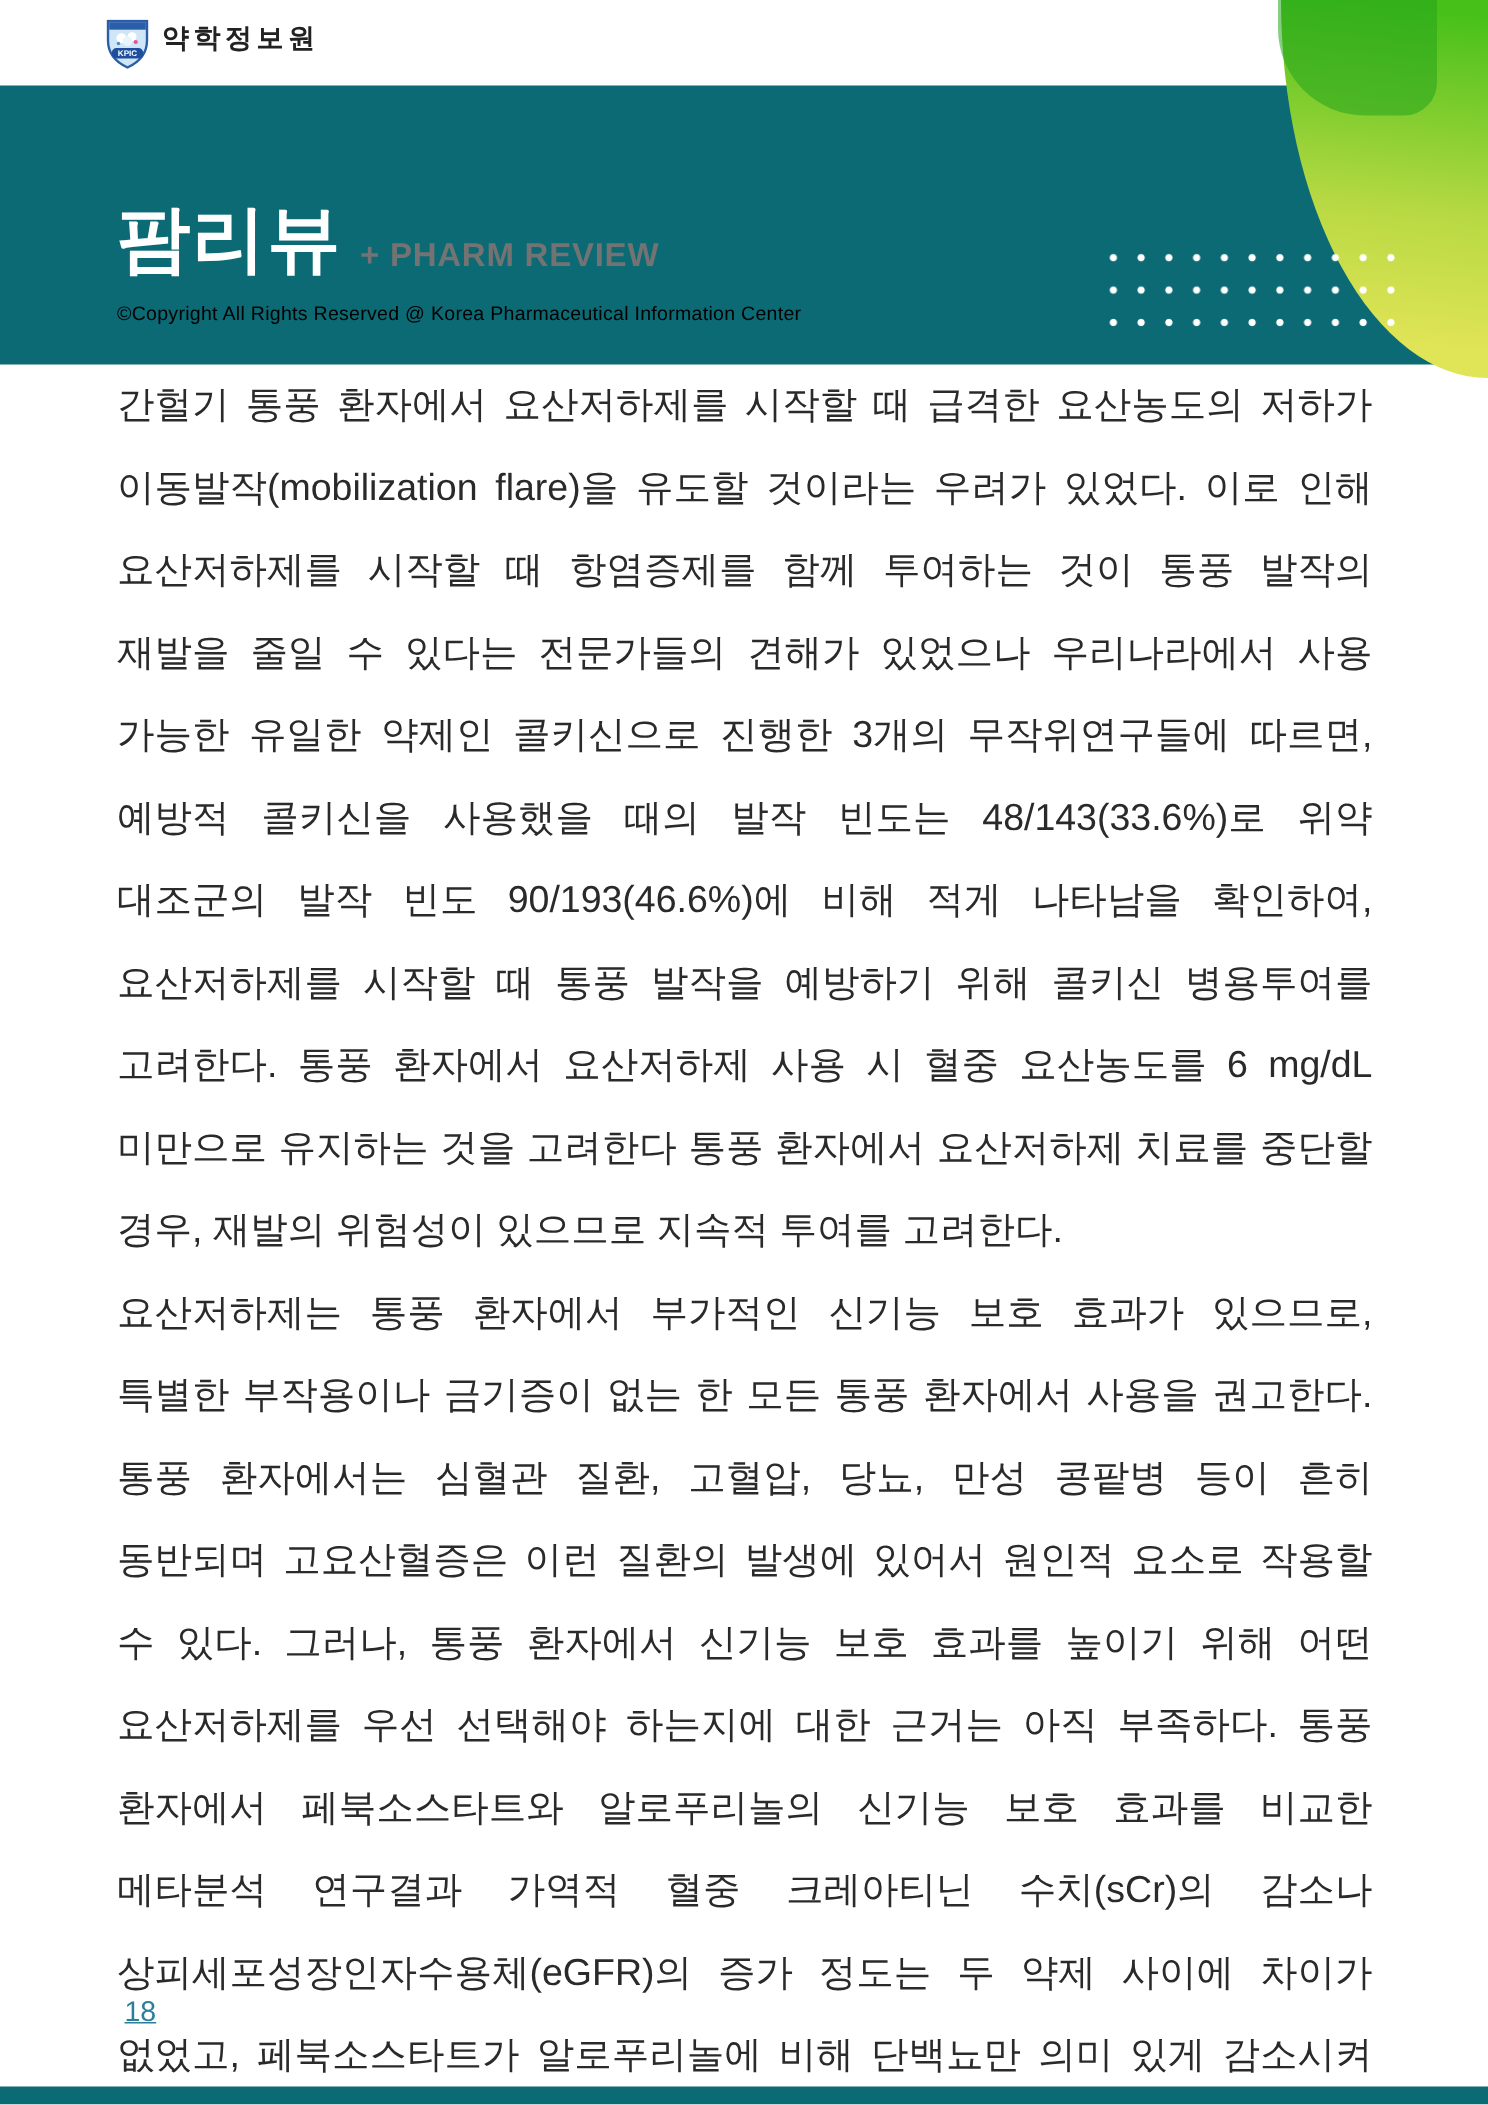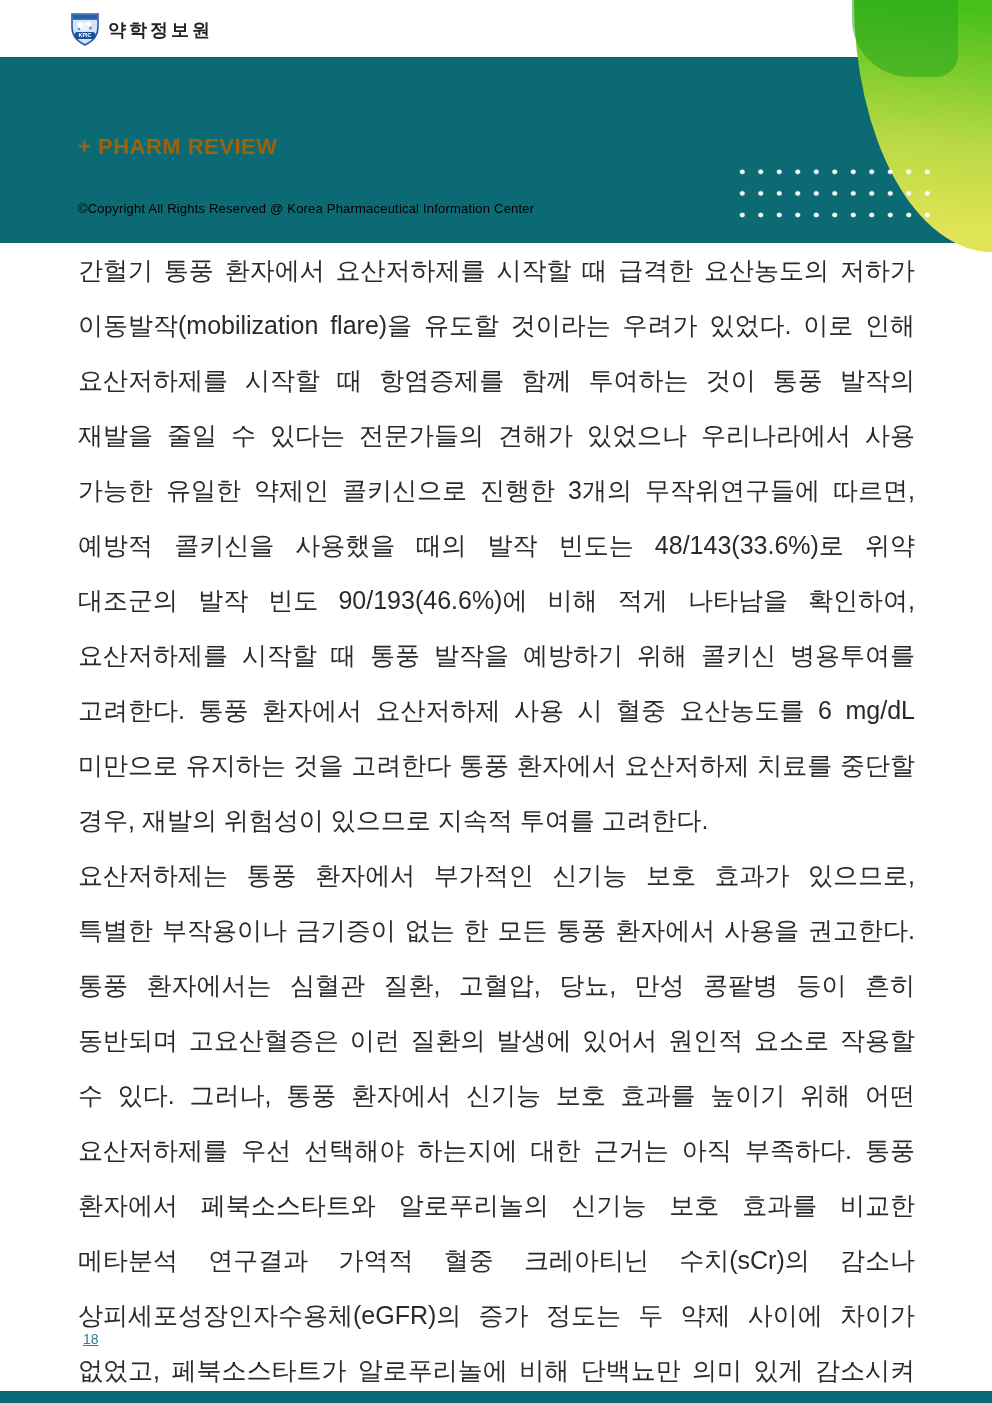--- a/index.html
+++ b/index.html
@@ -3,21 +3,21 @@
 <meta charset="utf-8">
 <style>
   html,body{margin:0;padding:0;}
   body{
     width:992px;height:1403px;position:relative;overflow:hidden;
     background:#ffffff;
     font-family:"Liberation Sans","DejaVu Sans",sans-serif;
   }
   
   .logo-strip{position:absolute;left:0;top:0;width:992px;height:57px;background:#fff;}
-  .logo{position:absolute;left:70px;top:13px;display:flex;align-items:center;gap:8px;}
+  .logo{position:absolute;left:70px;top:13px;display:flex;align-items:flex-start;gap:8px;}
   .logo svg{display:block;}
   .org-name{font-size:18px;font-weight:600;color:#222;letter-spacing:3px;}
   
   .band{position:absolute;left:0;top:57px;width:992px;height:186px;background:#0b6a74;}
   .decor-clip{position:absolute;left:0;top:0;width:992px;height:255px;overflow:hidden;pointer-events:none;}
   .decor-blob{
     position:absolute;top:0;right:0;width:138px;height:252px;
     border-bottom-left-radius:138px 252px;
     background:linear-gradient(186deg,#47c01a 4%,#7ccc2d 28%,#b8d943 55%,#e0e457 88%);
   }
@@ -26,34 +26,34 @@
     background:rgba(36,164,28,0.55);
     border-radius:0 0 22px 58px;
   }
   .dots{
     position:absolute;left:733px;top:161px;width:204px;height:65px;
     background-image:radial-gradient(circle,#ffffff 2.1px,rgba(255,255,255,0) 2.7px);
     background-size:18.5px 21.6px;
   }
   .band-titles{position:absolute;left:78px;top:136px;display:flex;align-items:flex-end;gap:12px;}
   .page-title{font-size:49px;font-weight:800;color:#ffffff;line-height:1;letter-spacing:1px;}
-  .page-subtitle{font-size:22px;font-weight:600;color:#a16207;line-height:1;padding-bottom:4px;letter-spacing:0.5px;}
+  .page-subtitle{font-size:22px;font-weight:600;color:#737373;line-height:1;padding-bottom:4px;letter-spacing:0.5px;}
   .copyright{position:absolute;left:78px;top:201px;font-size:13px;color:#000000;letter-spacing:0.2px;}
   
   .content{position:absolute;left:78px;top:243px;width:837px;color:#2a2a2a;}
   .sec-heading{font-size:21px;font-weight:700;color:#1e1e1e;margin:0;padding:0;}
   .sec-heading.first{margin-top:33px;}
   .sec-heading.second{margin-top:40px;}
   .sec-body{
     font-size:25px;line-height:55px;margin:0;padding:0;
     text-align:justify;word-break:keep-all;overflow-wrap:break-word;
     color:#2a2a2a;
   }
   
-  .page-number{position:absolute;left:83px;top:1331px;font-size:14px;color:#2b7f9b;text-decoration:underline;}
+  .page-number{position:absolute;left:83px;top:1331px;font-size:19px;color:#2b7f9b;text-decoration:underline;}
   .footer-bar{position:absolute;left:0;bottom:0;width:992px;height:12px;background:#0b6a74;}
 </style>
 </head>
 <body>
 
 <div class="logo-strip">
   <div class="logo">
     <span>
       <svg width="30" height="33" viewBox="0 0 30 33" aria-hidden="true">
         <path d="M2 1 h26 v13 c0 10 -6.5 15 -13 18 c-6.5 -3 -13 -8 -13 -18 Z" fill="#cfe6f7" stroke="#2a5ea8" stroke-width="1.6"></path>
@@ -73,20 +73,21 @@
 
 <div class="band"></div>
 
 <div class="decor-clip">
   <div class="decor-blob"></div>
   <div class="decor-accent"></div>
   <div class="dots"></div>
 </div>
 
 <div class="band-titles">
+  <span class="page-title">팜리뷰</span>
   <span class="page-subtitle">+ PHARM REVIEW</span>
 </div>
 <div class="copyright">©Copyright All Rights Reserved @ Korea Pharmaceutical Information Center</div>
 
 <div class="content">
   <p class="sec-body">간헐기 통풍 환자에서 요산저하제를 시작할 때 급격한 요산농도의 저하가 이동발작(mobilization flare)을 유도할 것이라는 우려가 있었다. 이로 인해 요산저하제를 시작할 때 항염증제를 함께 투여하는 것이 통풍 발작의 재발을 줄일 수 있다는 전문가들의 견해가 있었으나 우리나라에서 사용 가능한 유일한 약제인 콜키신으로 진행한 3개의 무작위연구들에 따르면, 예방적 콜키신을 사용했을 때의 발작 빈도는 48/143(33.6%)로 위약 대조군의 발작 빈도 90/193(46.6%)에 비해 적게 나타남을 확인하여, 요산저하제를 시작할 때 통풍 발작을 예방하기 위해 콜키신 병용투여를 고려한다. 통풍 환자에서 요산저하제 사용 시 혈중 요산농도를 6 mg/dL 미만으로 유지하는 것을 고려한다 통풍 환자에서 요산저하제 치료를 중단할 경우, 재발의 위험성이 있으므로 지속적 투여를 고려한다.</p>
 
   <p class="sec-body">요산저하제는 통풍 환자에서 부가적인 신기능 보호 효과가 있으므로, 특별한 부작용이나 금기증이 없는 한 모든 통풍 환자에서 사용을 권고한다. 통풍 환자에서는 심혈관 질환, 고혈압, 당뇨, 만성 콩팥병 등이 흔히 동반되며 고요산혈증은 이런 질환의 발생에 있어서 원인적 요소로 작용할 수 있다. 그러나, 통풍 환자에서 신기능 보호 효과를 높이기 위해 어떤 요산저하제를 우선 선택해야 하는지에 대한 근거는 아직 부족하다. 통풍 환자에서 페북소스타트와 알로푸리놀의 신기능 보호 효과를 비교한 메타분석 연구결과 가역적 혈중 크레아티닌 수치(sCr)의 감소나 상피세포성장인자수용체(eGFR)의 증가 정도는 두 약제 사이에 차이가 없었고, 페북소스타트가 알로푸리놀에 비해 단백뇨만 의미 있게 감소시켜 페북소스타트가 알로푸리놀보다 신장 보호 효과가 조금 더 클 것으로 생각되나 신기능 보호 효과를 위해 어떤 요산저하제를 우선 선택해야 하는지를 권고하기 위해서는 근거가 부족하다.</p>
 </div>
 

